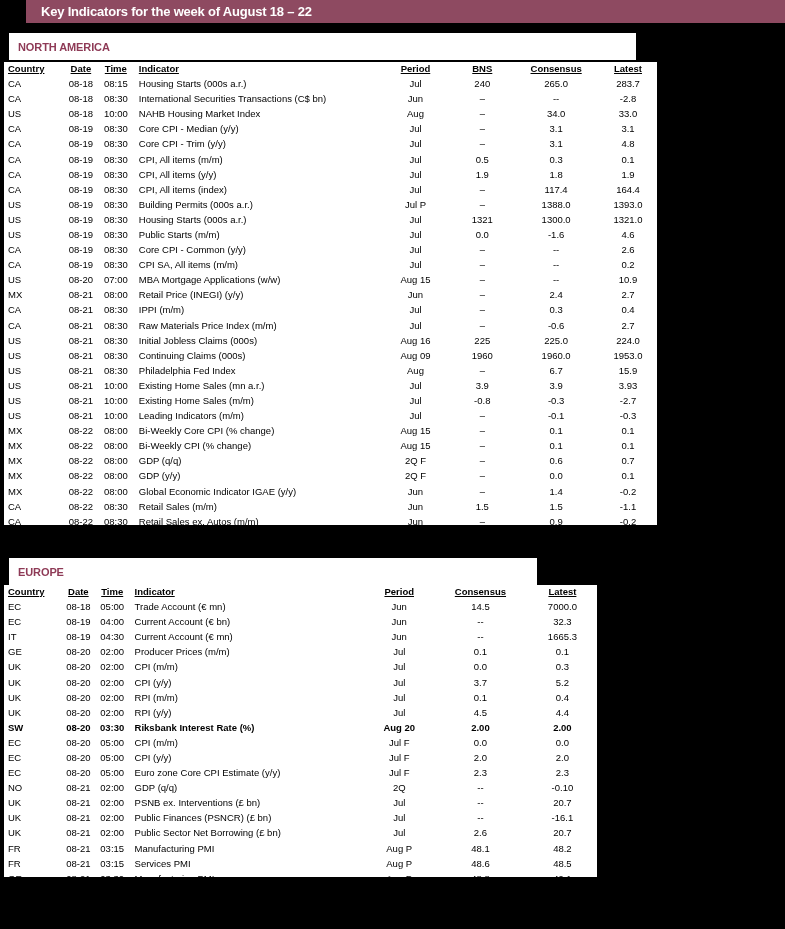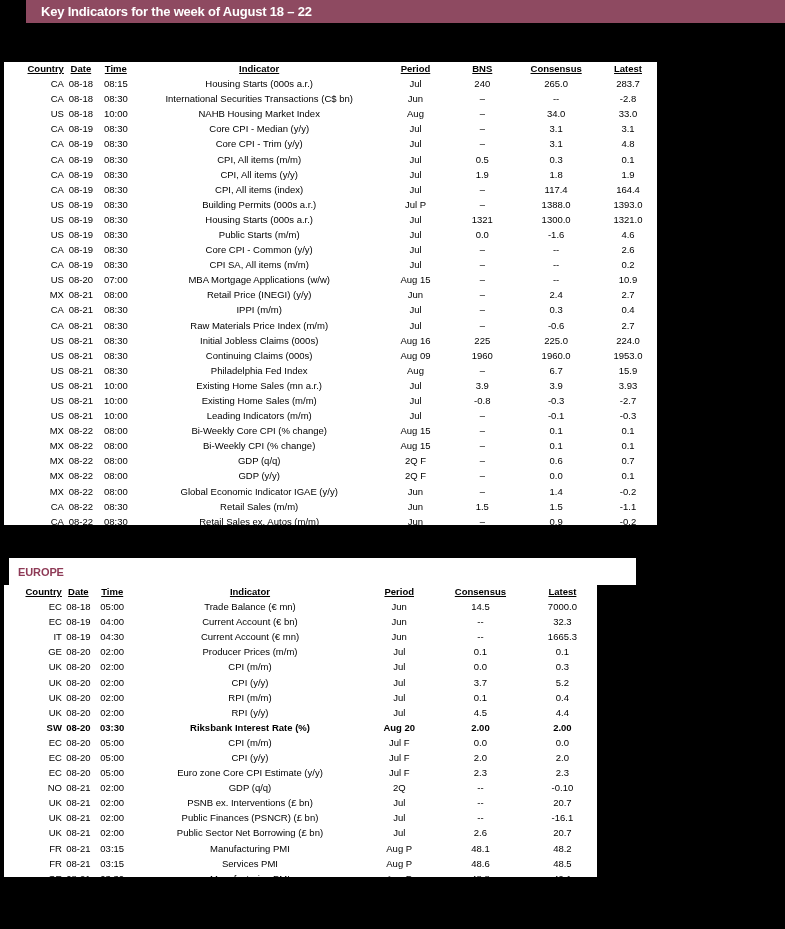--- a/index.html
+++ b/index.html
@@ -68,52 +68,55 @@
     vertical-align: bottom;
   }
   .ind-table td {
     padding: 0;
     height: 15.1px;
     vertical-align: middle;
     font-weight: normal;
   }
   .ind-table tr.bold td { font-weight: bold; }
 
-  .c-country { width: 56px; text-align: right; }
+  .c-country { width: 56px; text-align: left; }
   .c-date    { width: 34px; text-align: center; }
   .c-time    { width: 36px; text-align: center; }
-  .c-ind     { text-align: center; padding-left: 5px !important; margin-top: 17px; }
+  .c-ind     { text-align: left; padding-left: 5px !important; margin-top: 17px; }
   .c-num     { text-align: center; }
 
   
   #na-band   { left: 9px; top: 33px; width: 627px; height: 27px; }
   #na-table  { left: 4px; top: 62px; width: 653px; height: 463px; }
   #na-table .c-ind    { width: 246px; }
   #na-table .c-period { width: 72px; }
   #na-table .c-bns    { width: 62px; }
   #na-table .c-cons   { width: 86px; }
   #na-table .c-latest { width: 58px; }
 
   
-  #eu-band   { left: 9px; top: 558px; width: 627px; height: 27px; }
+  #eu-band   { left: 9px; top: 558px; width: 528px; height: 27px; }
   #eu-table  { left: 4px; top: 585px; width: 593px; height: 292px; }
   #eu-table .c-ind    { width: 246px; }
   #eu-table .c-period { width: 72px; }
   #eu-table .c-cons   { width: 100px; }
   #eu-table .c-latest { width: 74px; }
 </style>
 </head>
 <body>
 
 <div id="root">
 
   <div class="title-bar">
     <span class="title-text">Key Indicators for the week of August 18 – 22</span>
   </div>
 
+  <div class="section-band" id="na-band">
+    <span class="section-title">NORTH AMERICA</span>
+  </div>
 
   <div class="table-panel" id="na-table">
     <table class="ind-table">
       <thead>
         <tr>
           <th class="c-country">Country</th>
           <th class="c-date">Date</th>
           <th class="c-time">Time</th>
           <th class="c-ind">Indicator</th>
           <th class="c-num c-period">Period</th>
@@ -442,21 +445,21 @@
           <th class="c-num c-period">Period</th>
           <th class="c-num c-cons">Consensus</th>
           <th class="c-num c-latest">Latest</th>
         </tr>
       </thead>
       <tbody id="eu-body">
           <tr>
             <td class="c-country">EC</td>
             <td class="c-date">08-18</td>
             <td class="c-time">05:00</td>
-            <td class="c-ind">Trade Balance (€ mn)</td>
+            <td class="c-ind">Trade Account (€ mn)</td>
             <td class="c-num c-period">Jun</td>
             <td class="c-num c-cons">14.5</td>
             <td class="c-num c-latest">7000.0</td>
           </tr>
           <tr>
             <td class="c-country">EC</td>
             <td class="c-date">08-19</td>
             <td class="c-time">04:00</td>
             <td class="c-ind">Current Account (€ bn)</td>
             <td class="c-num c-period">Jun</td>

